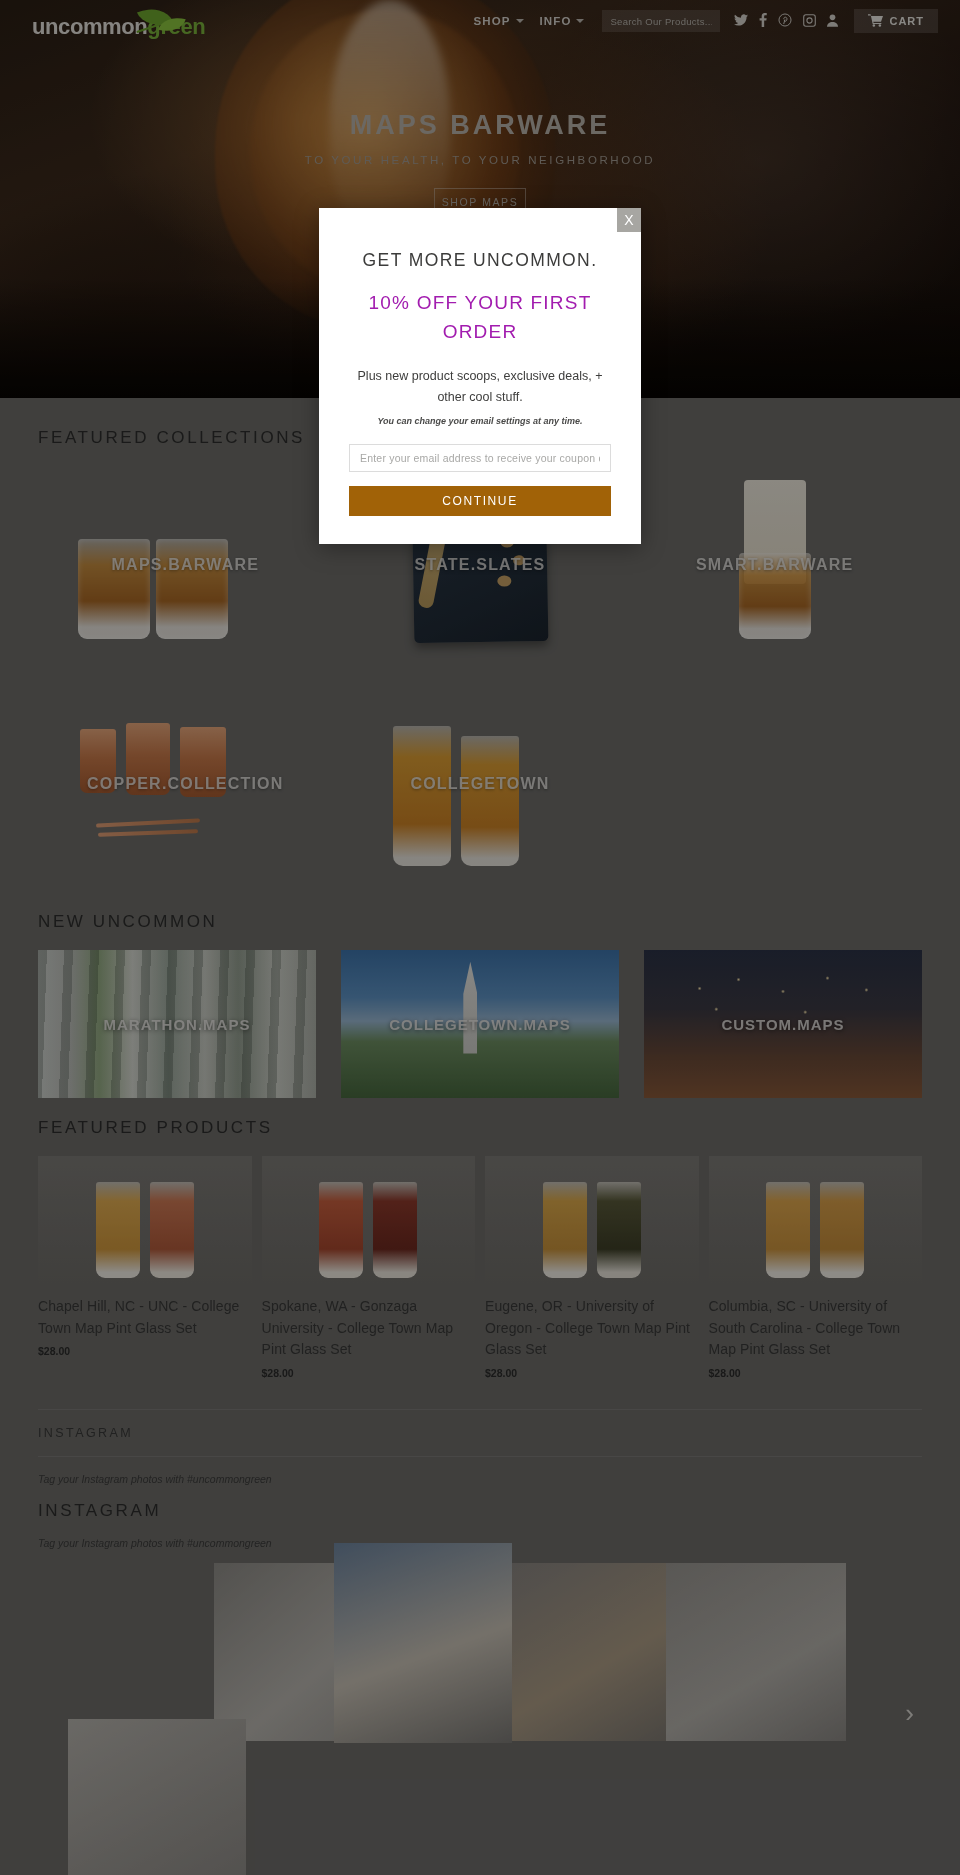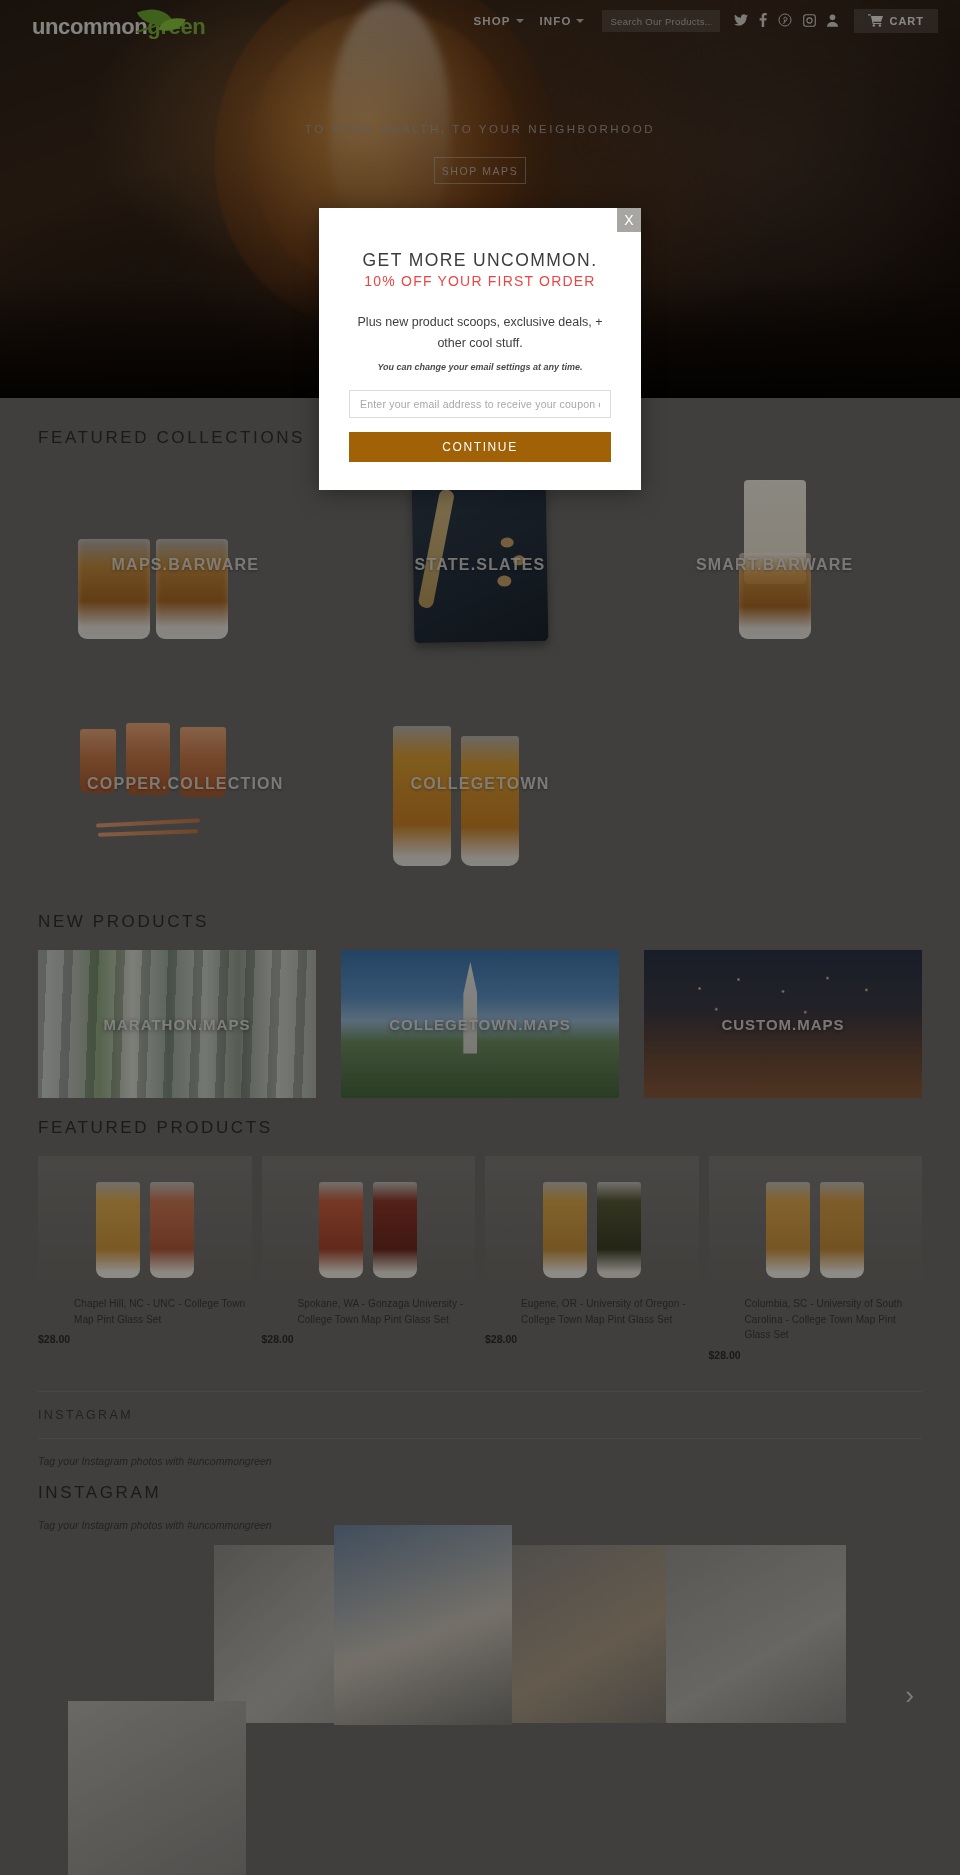--- a/index.html
+++ b/index.html
@@ -131,21 +131,21 @@
                   radial-gradient(circle 2px at 66% 19%, #ffe9b0, transparent),
                   radial-gradient(circle 2px at 80% 27%, #ffe9b0, transparent),
                   radial-gradient(circle 2px at 26% 40%, #ffe9b0, transparent),
                   radial-gradient(circle 2px at 58% 42%, #ffe9b0, transparent); }
 
   .featuredproducts { padding-top: 20px; }
   .fp-grid { display: grid; grid-template-columns: repeat(4, 1fr); gap: 10px; margin-top: 18px; }
   .fp-img { height: 128px; position: relative; overflow: hidden;
     background: linear-gradient(180deg,#7d7b77 0%,#6f6d69 100%); display:flex; align-items:flex-end; justify-content:center; gap: 10px; }
   .fp-glass { width: 44px; height: 96px; border-radius: 3px 3px 9px 9px; margin-bottom: 6px; }
-  .fp-title { margin-top: 12px; font-size: 10px; line-height: 1.55; color: #3a3a39; letter-spacing: .1px; margin-left: 36px; }
+  .fp-title { margin-top: 12px; font-size: 14px; line-height: 1.55; color: #3a3a39; letter-spacing: .1px; }
   .fp-price { margin-top: 6px; font-size: 10.5px; font-weight: 700; color: #2c2c2b; }
 
   .insta { padding-top: 30px; }
   .insta-rule { height: 1px; background: rgba(255,255,255,0.10); margin-bottom: 16px; }
   .insta-title-sm { font-size: 12.5px; letter-spacing: 2.4px; color: #3a3a39; }
   .insta-rule2 { height: 1px; background: rgba(255,255,255,0.10); margin-top: 16px; }
   .insta-tag { font-style: italic; font-size: 10.5px; color: #3d3d3c; margin-top: 16px; }
   .insta-title-lg { font-size: 17px; letter-spacing: 2.6px; color: #2e2e2d; margin-top: 16px; }
   .insta-strip { position: relative; margin-top: 14px; height: 300px; }
   .ig-tile { position: absolute; }
@@ -155,21 +155,21 @@
   
   .modal-wrap { position: absolute; left: 319px; top: 208px; width: 322px; z-index: 120; }
   .modal {
     background: #ffffff; width: 322px; padding: 30px 30px 28px; text-align: center;
     box-shadow: 0 4px 22px rgba(0,0,0,0.35);
   }
   .modal-close { position: absolute; right: 0px; top: -0px; width: 24px; height: 24px;
     background: rgba(160,158,154,0.92); color: #fff; font-size: 14px; line-height: 24px;
     text-align: center; font-weight: 400; z-index: 3; }
   .m-h1 { font-size: 17.5px; letter-spacing: 1.4px; color: #3c3c3b; font-weight: 400; margin-top: 12px; }
-  .m-h2 { font-size: 14px; letter-spacing: 1.2px; color: #ef4444; font-weight: 400; line-height: 1.5; }
+  .m-h2 { font-size: 19px; letter-spacing: 1.2px; color: #a21caf; font-weight: 400; margin-top: 18px; line-height: 1.5; }
   .m-body { font-size: 12.5px; color: #3d3d3c; line-height: 1.65; margin-top: 20px; }
   .m-fine { font-size: 9px; font-style: italic; font-weight: 700; color: #4a4a49; margin-top: 9px; }
   .m-input { width: 100%; height: 28px; border: 1px solid #dcdcdc; margin-top: 18px;
     font-size: 10.5px; color: #9b9b99; padding: 0 10px; font-family: inherit; background:#fff; }
   .m-input::placeholder { color: #a8a8a6; letter-spacing: .2px; }
   .m-btn { width: 100%; height: 30px; background: #a16207; border: none; color: #fff;
     font-size: 12px; letter-spacing: 1.6px; font-weight: 400; margin-top: 14px;
     font-family: inherit; display:flex; align-items:center; justify-content:center; }
 </style>
 </head>
@@ -240,20 +240,21 @@
                 <circle cx="7" cy="13.4" r="1.5"></circle>
                 <circle cx="14.2" cy="13.4" r="1.5"></circle>
               </svg>
           </span>
           <span>CART</span>
         </div>
       </div>
     </div>
 
     <div class="hero-copy">
+      <div class="hero-title">MAPS BARWARE</div>
       <div class="hero-sub">TO YOUR HEALTH, TO YOUR NEIGHBORHOOD</div>
       <div class="hero-btn">SHOP MAPS</div>
     </div>
   </div>
 
   <div class="sec collections">
     <div class="sec-title">FEATURED COLLECTIONS</div>
 
     <div class="grid3">
       <div class="coll-cell">
@@ -298,21 +299,21 @@
         <div class="art">
           <div class="pint" style="left:60px;width:58px;height:140px"></div>
           <div class="pint" style="left:128px;width:58px;height:130px"></div>
         </div>
         <div class="coll-label">COLLEGETOWN</div>
       </div>
     </div>
   </div>
 
   <div class="sec newproducts">
-    <div class="sec-title">NEW PRODUCTS</div>
+    <div class="sec-title">NEW UNCOMMON</div>
     <div class="np-grid">
       <div class="np-cell">
         <div class="np-marathon"></div>
         <div class="np-label">MARATHON.MAPS</div>
       </div>
       <div class="np-cell">
         <div class="np-college"></div>
         <div class="np-label">COLLEGETOWN.MAPS</div>
       </div>
       <div class="np-cell">

